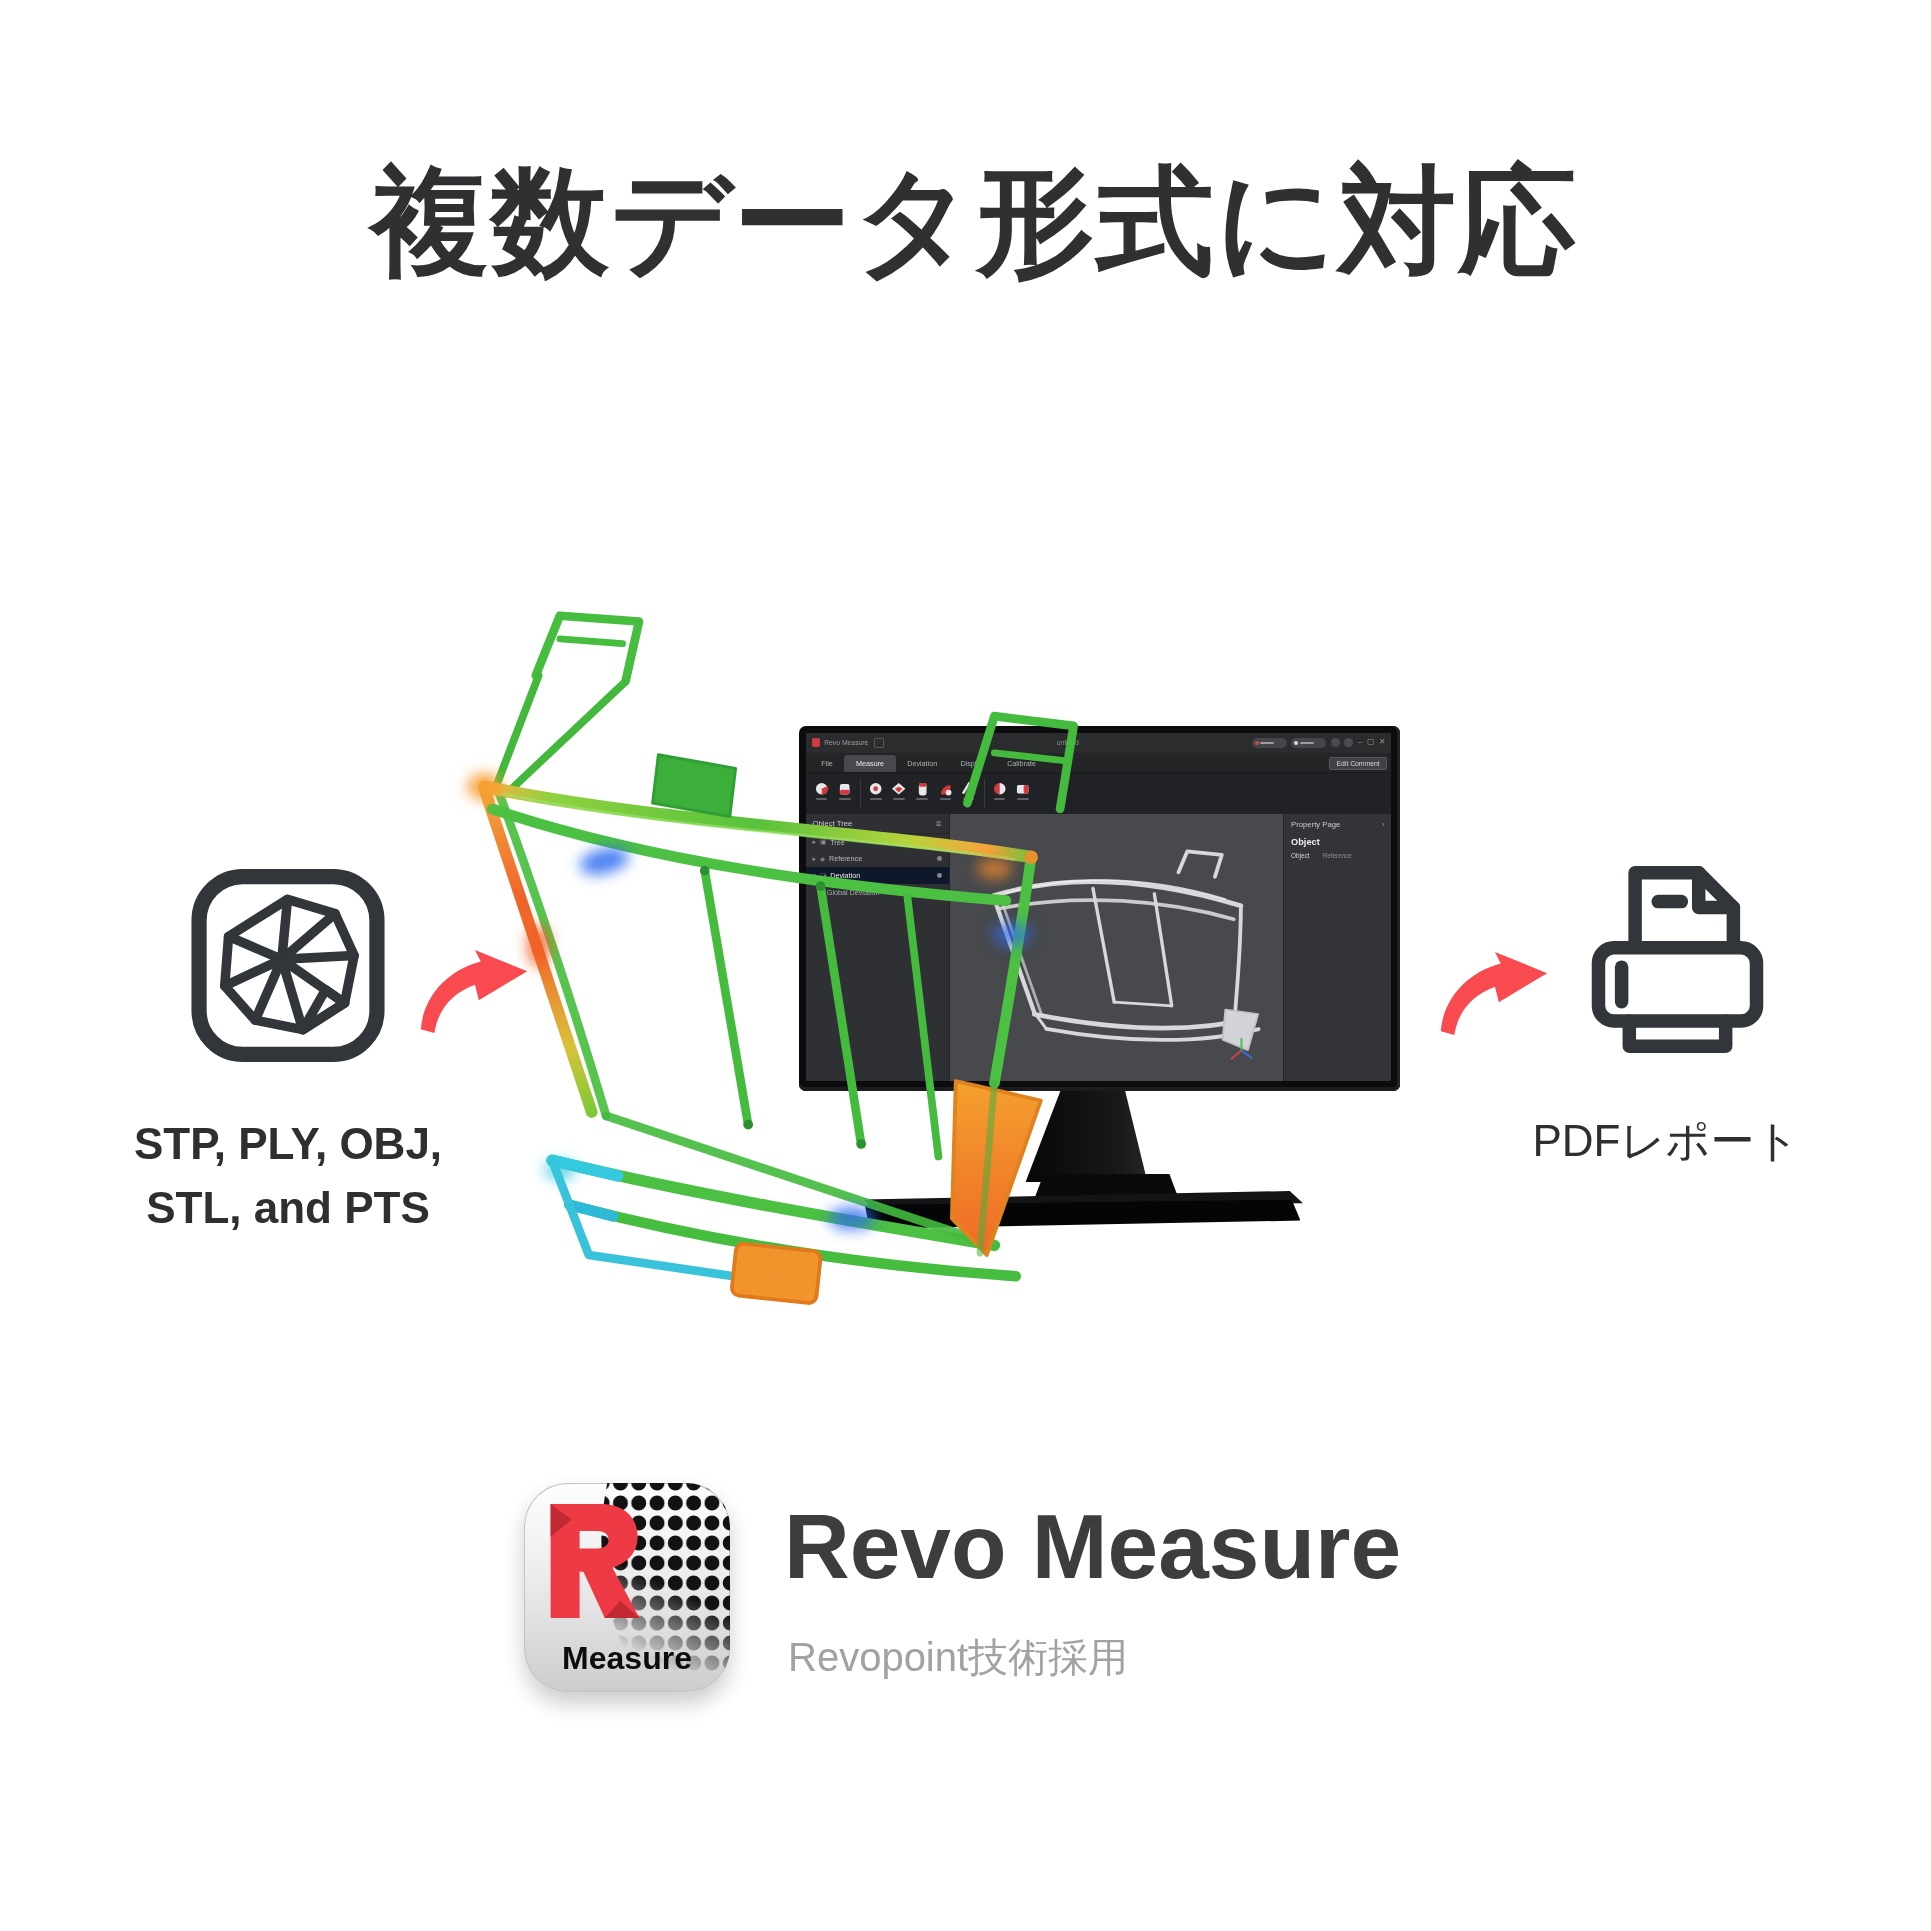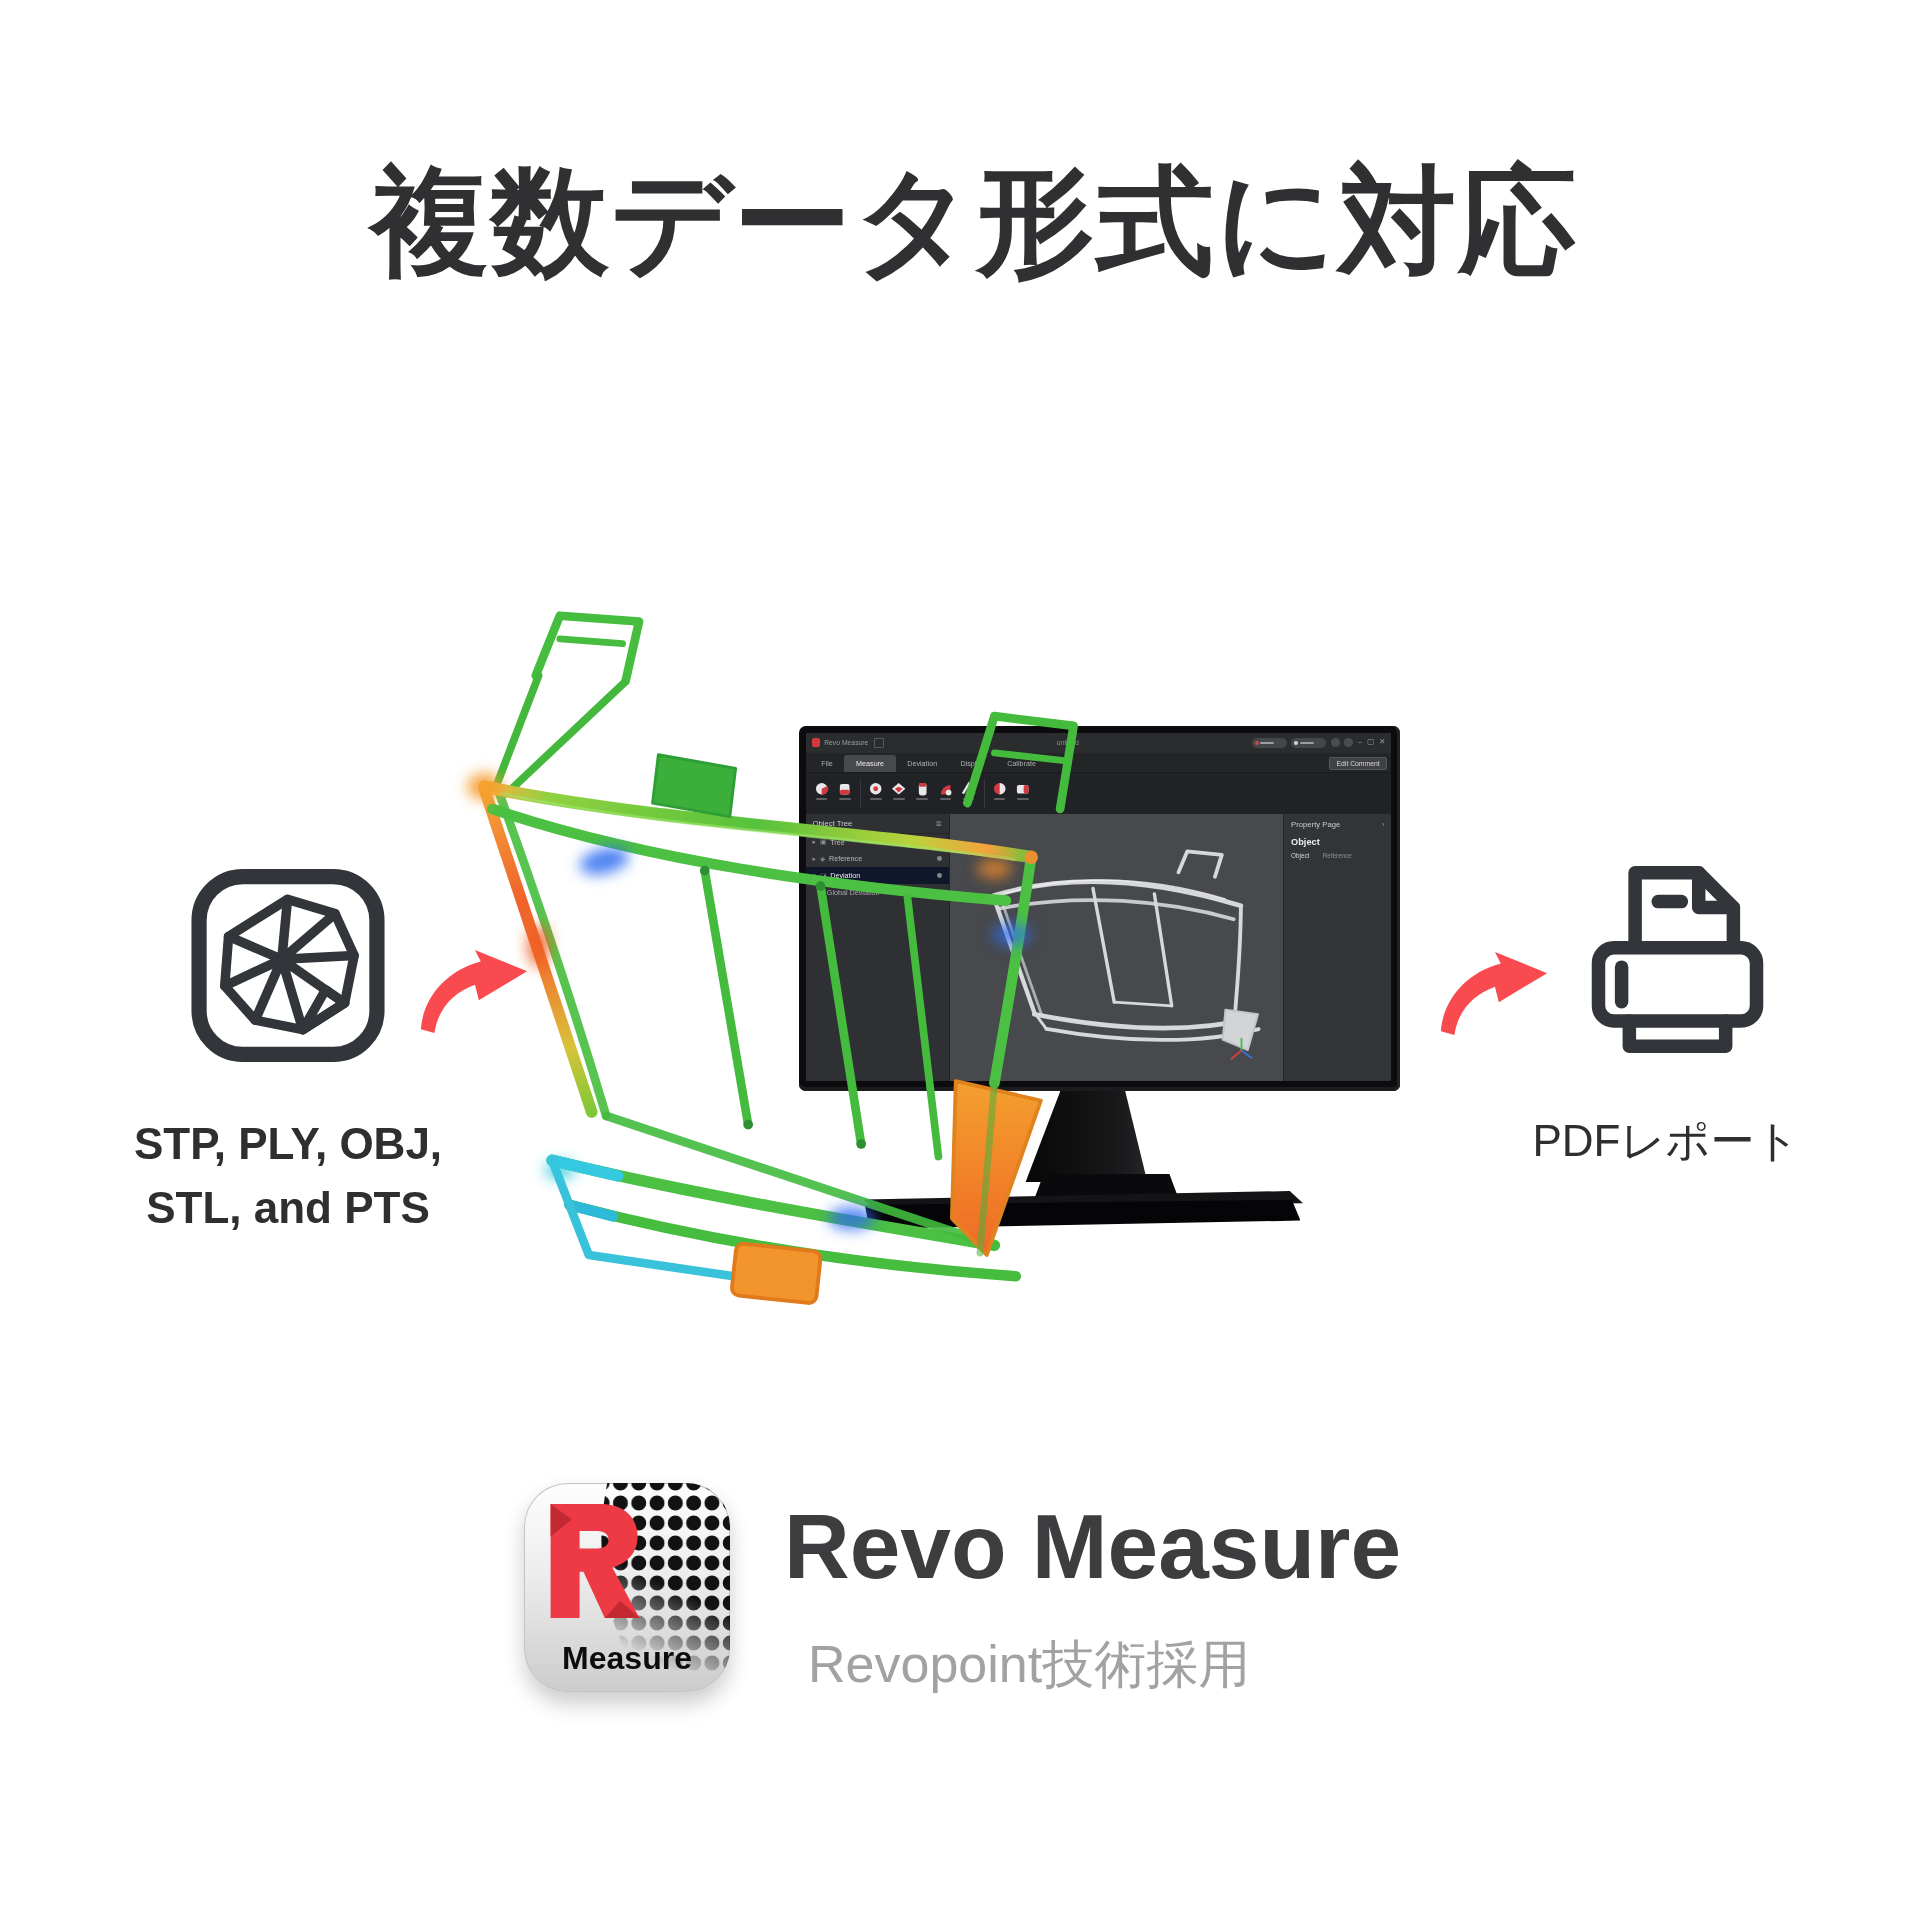--- a/index.html
+++ b/index.html
@@ -96,21 +96,21 @@
               box-shadow:0 11.6px 21px rgba(0,0,0,.20), inset 0 0 0 1px #c4c4c4;overflow:hidden;z-index:4;}
   .dots{position:absolute;right:-7.7px;top:-9.7px;width:145px;height:198px;
         background:radial-gradient(circle,#121212 52%,transparent 58%);background-size:18.3px 20px;
         clip-path:ellipse(72% 88% at 78% 34%);
         -webkit-mask-image:linear-gradient(205deg,#000 55%,transparent 86%);
         mask-image:linear-gradient(205deg,#000 55%,transparent 86%);}
   .brand-r{position:absolute;left:15.4px;top:15.4px;width:116px;height:126px;}
   .brand-measure{position:absolute;left:0;right:0;bottom:15.4px;text-align:center;
                  font-size:32px;font-weight:800;color:#0d0d0d;letter-spacing:0;}
   .brand-name{left:784px;top:1495px;width:772px;font-size:91px;font-weight:800;color:#3d3d40;letter-spacing:0;}
-  .brand-tagline{left:808px;top:1630px;width:772px;font-size:52px;font-weight:400;color:#a2a2a5;}
+  .brand-tagline{left:788px;top:1630px;width:772px;font-size:40px;font-weight:400;color:#a2a2a5;}
 </style>
 </head>
 <body>
 
 <div class="canvas">
 
   <div class="abs headline">複数データ形式に対応</div>
 
   <svg class="abs fmt-icon" viewBox="0 0 205 205">
     <rect x="9" y="9" width="187" height="187" rx="46" fill="none" stroke="#323539" stroke-width="16"></rect>

